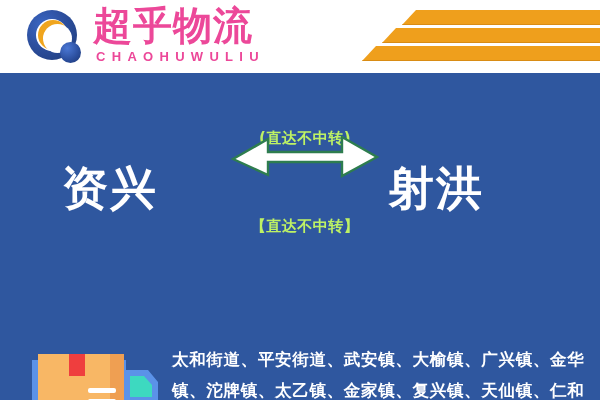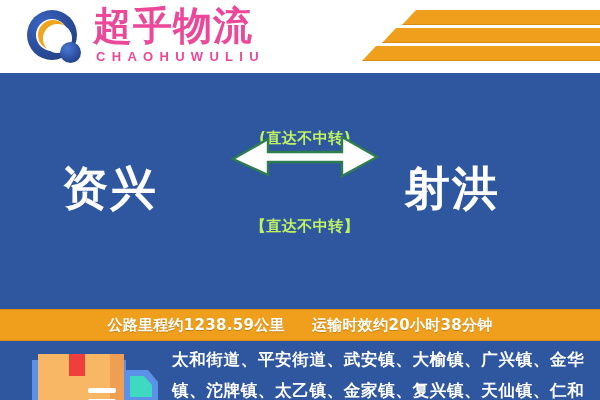--- a/index.html
+++ b/index.html
@@ -122,21 +122,21 @@
     font-family: "DejaVu Sans", "Liberation Sans", sans-serif;
     font-size: 46px;
     font-weight: 700;
     color: #ffffff;
     letter-spacing: 2px;
     white-space: nowrap;
     line-height: 56px;
     margin-top: 48px;
   }
   .city.origin { left: 62px; }
-  .city.dest   { left: 404px; }
+  .city.dest   { left: 388px; }
 
   .mid {
     position: absolute;
     left: 230px; top: 26px;
     width: 150px; height: 120px;
   }
   .mid-top, .mid-bot {
     position: absolute;
     width: 150px;
     text-align: center;
@@ -241,27 +241,20 @@
           <svg width="150" height="50" viewBox="0 0 150 50" xmlns="http://www.w3.org/2000/svg">
             <polygon points="3,28 38,8 38,21 112,21 112,6 147,26 112,45 112,31 38,31 38,44" fill="#ffffff" stroke="#2e7d4f" stroke-width="2.4" stroke-linejoin="miter"></polygon>
           </svg>
         </div>
         <div class="mid-bot">【直达不中转】</div>
       </div>
 
       <div class="city dest">射洪</div>
     </div>
 
-    <div class="info-bar">
-      <div class="info-text">
-        <span>公路里程约1238.59公里</span>
-        <span class="gap"></span>
-        <span>运输时效约20小时38分钟</span>
-      </div>
-    </div>
 
     <div class="coverage">
 
       <div class="truck">
         <svg width="130" height="80" viewBox="0 0 130 80" xmlns="http://www.w3.org/2000/svg">
 
           <path d="M2 8 L2 62 L128 62 L128 30 L118 18 L96 18 L96 8 Z" fill="#5b92e8"></path>
 
           <path d="M100 24 L114 24 L122 33 L122 45 L100 45 Z" fill="#3dd9c0"></path>
 

